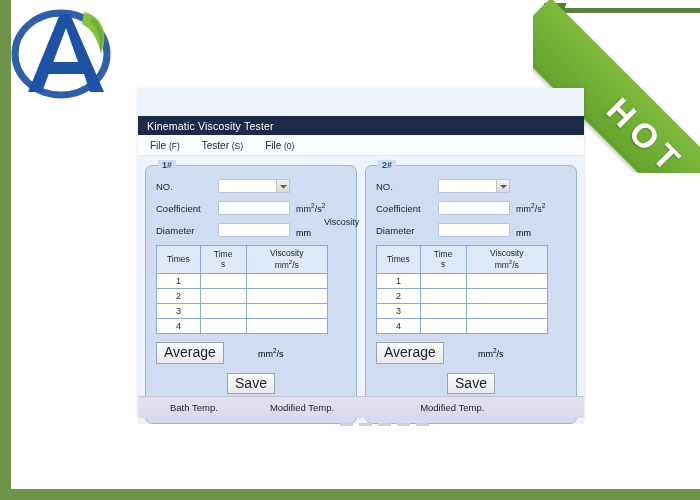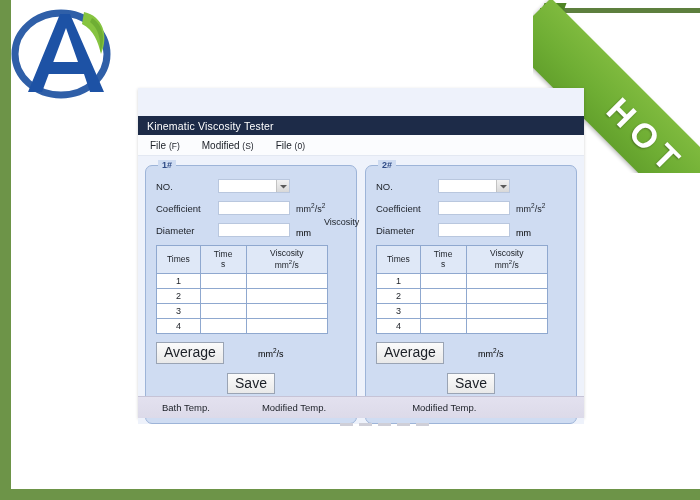--- a/index.html
+++ b/index.html
@@ -193,21 +193,21 @@
 
   
   .statusbar {
     position: absolute; left: 0; bottom: 0;
     width: 446px; height: 22px;
     background: linear-gradient(180deg,#e3e1ef,#dcdae9);
     border-top: 1px solid #c6c3d6;
     display: flex; align-items: center;
     font-size: 9.5px; color: #1b1f26;
   }
-  .st1 { margin-left: 24px; }
+  .st1 { margin-left: 32px; }
   .st2 { margin-left: 52px; }
   .st3 { margin-left: 86px; }
 
   .taskdashes {
     position: absolute; left: 340px; top: 423px;
     width: 96px; height: 6px;
     display: flex; gap: 6px;
   }
   .taskdashes i {
     display: block; width: 13px; height: 3px; background: #cfcfd8;
@@ -244,21 +244,21 @@
     <div class="titlebar">
       <span>Kinematic  Viscosity Tester</span>
     </div>
 
     <div class="menubar">
       <div class="menu-item">
         <span>File</span>
         <span class="mkey">(F)</span>
       </div>
       <div class="menu-item">
-        <span>Modified</span>
+        <span>Tester</span>
         <span class="mkey">(S)</span>
       </div>
       <div class="menu-item">
         <span>File</span>
         <span class="mkey">(0)</span>
       </div>
     </div>
 
     <div class="panels">
 

